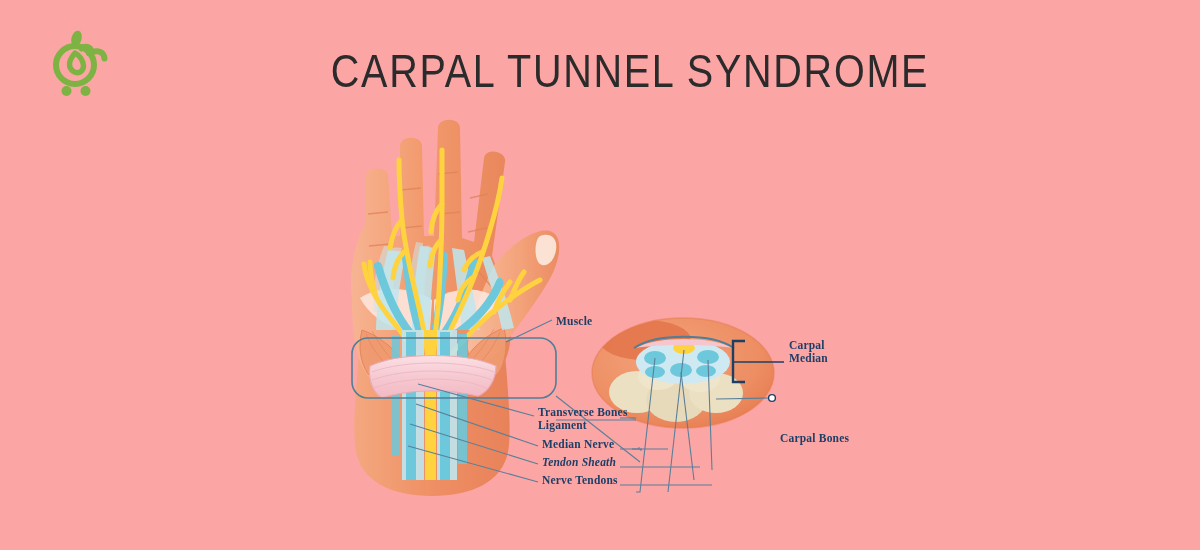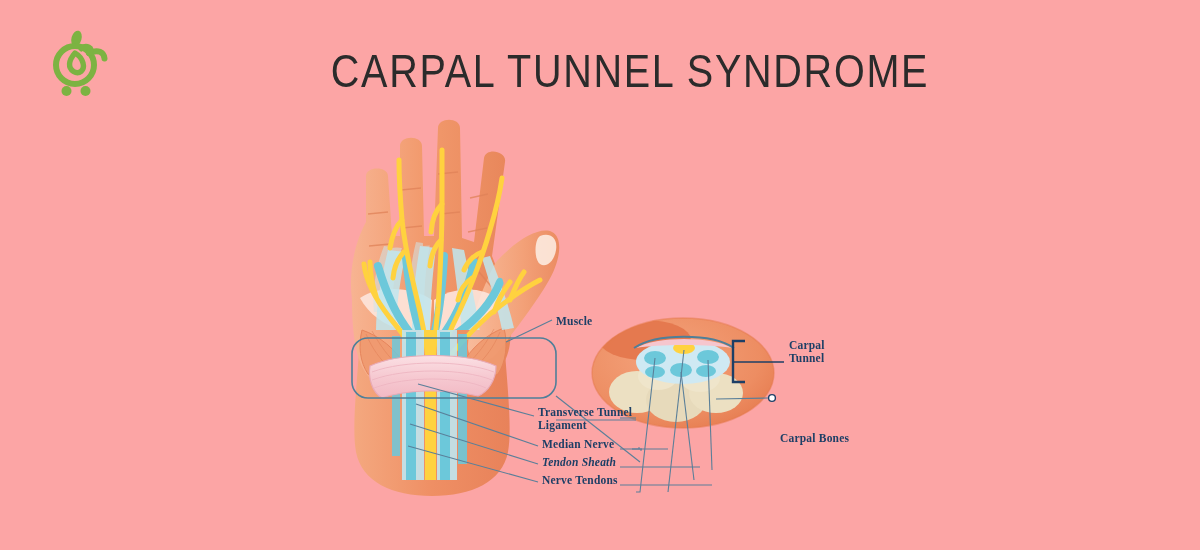--- a/index.html
+++ b/index.html
@@ -256,38 +256,38 @@
       <path d="M620 449 L668 449"></path>
       <path d="M620 418 L636 418"></path>
     </g>
   </svg>
 
   <div class="lbl" style="left:556px;top:315px;">
     <span>Muscle</span>
   </div>
 
   <div class="lbl c" style="left:538px;top:406px;">
-    <div>Transverse Tunnel</div>
+    <div>Transverse Bones</div>
     <div>Ligament</div>
   </div>
 
   <div class="lbl" style="left:542px;top:438px;">
     <span>Median Nerve</span>
   </div>
 
   <div class="lbl" style="left:542px;top:456px;font-style:italic;">
     <span>Tendon Sheath</span>
   </div>
 
   <div class="lbl" style="left:542px;top:474px;">
     <span>Nerve Tendons</span>
   </div>
 
   <div class="lbl c" style="left:789px;top:339px;">
     <div>Carpal</div>
-    <div>Tunnel</div>
+    <div>Median</div>
   </div>
 
   <div class="lbl" style="left:780px;top:391px;margin-top:41px;">
     <span>Carpal Bones</span>
   </div>
 
 </div>
 
 </body></html>

